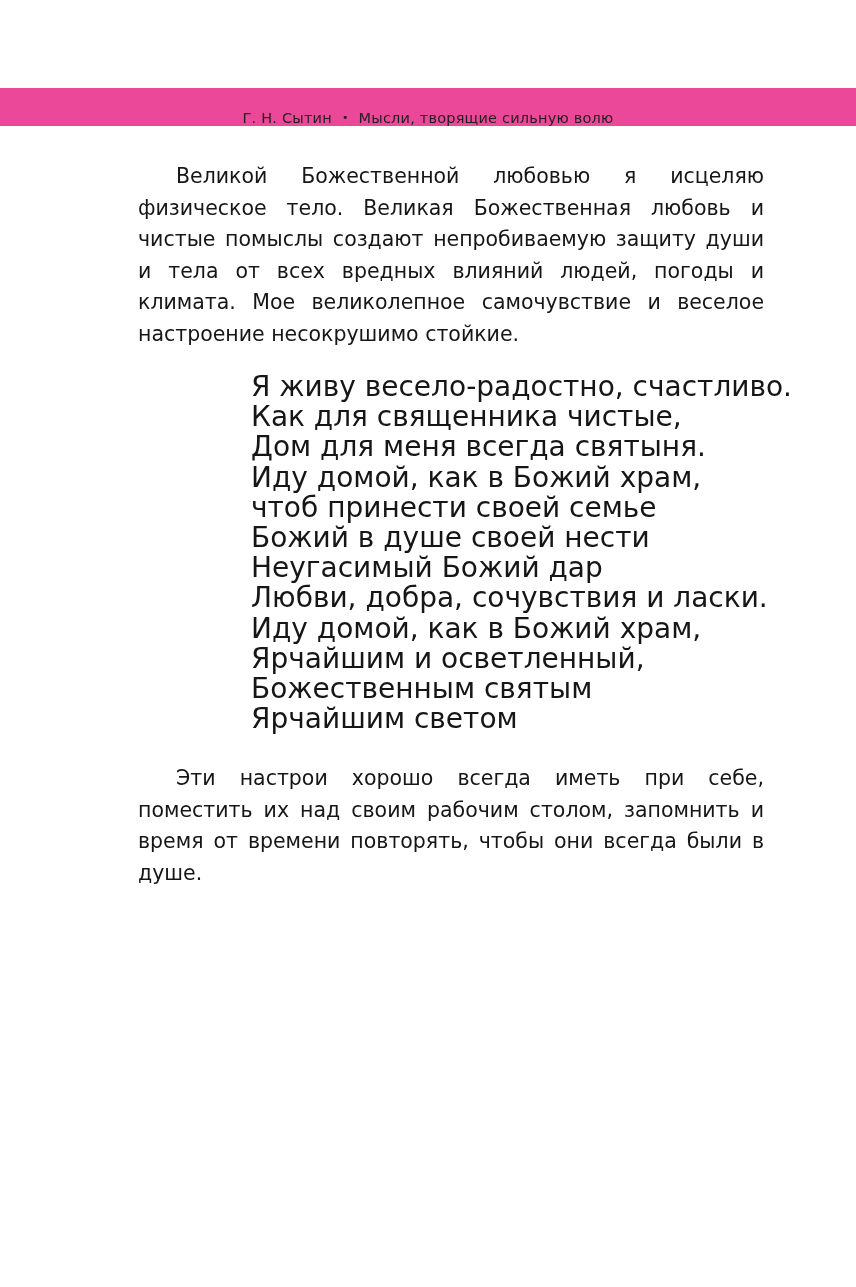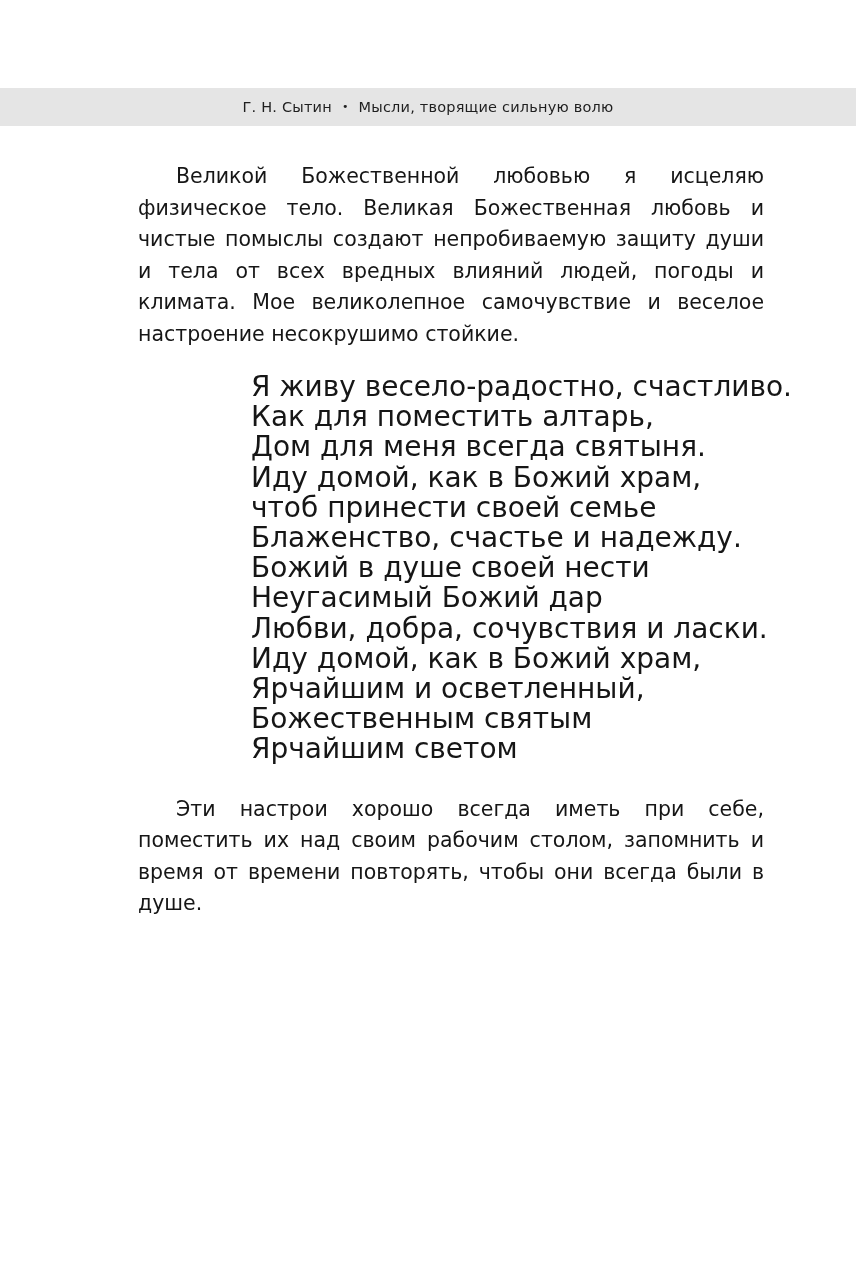--- a/index.html
+++ b/index.html
@@ -20,23 +20,23 @@
     width: 856px;
     height: 1287px;
     box-sizing: border-box;
   }
   .header-band {
     position: absolute;
     top: 88px;
     left: 0;
     width: 856px;
     height: 38px;
-    background: #e5e5e5;
+    background: #ec4899;
     display: flex;
-    align-items: center;
+    align-items: flex-end;
     justify-content: center;
   }
   .running-head {
     font-size: 14.5px;
     letter-spacing: 0.2px;
     color: #1f1f1f;
     white-space: nowrap;
     font-family: "DejaVu Sans", sans-serif;
   }
   .running-head .sep {
@@ -90,25 +90,24 @@
       <span>Г. Н. Сытин</span><span class="sep">•</span><span>Мысли, творящие сильную волю</span>
     </div>
   </div>
 
   <div class="content">
 
     <p class="body-para">Великой Божественной любовью я исцеляю физическое тело. Великая Божественная любовь и чистые помыслы создают непробиваемую защиту души и тела от всех вредных влияний людей, погоды и климата. Мое великолепное самочувствие и веселое настроение несокрушимо стойкие.</p>
 
     <div class="verse">
       <div class="verse-line">Я живу весело-радостно, счастливо.</div>
-      <div class="verse-line">Как для поместить алтарь,</div>
+      <div class="verse-line">Как для священника чистые,</div>
       <div class="verse-line">Дом для меня всегда святыня.</div>
       <div class="verse-line">Иду домой, как в Божий храм,</div>
       <div class="verse-line">чтоб принести своей семье</div>
-      <div class="verse-line">Блаженство, счастье и надежду.</div>
       <div class="verse-line">Божий в душе своей нести</div>
       <div class="verse-line">Неугасимый Божий дар</div>
       <div class="verse-line">Любви, добра, сочувствия и ласки.</div>
       <div class="verse-line">Иду домой, как в Божий храм,</div>
       <div class="verse-line">Ярчайшим и осветленный,</div>
       <div class="verse-line">Божественным святым</div>
       <div class="verse-line">Ярчайшим светом</div>
     </div>
 
     <p class="closing-para">Эти настрои хорошо всегда иметь при себе, поместить их над своим рабочим столом, запомнить и время от времени повторять, чтобы они всегда были в душе.</p>

